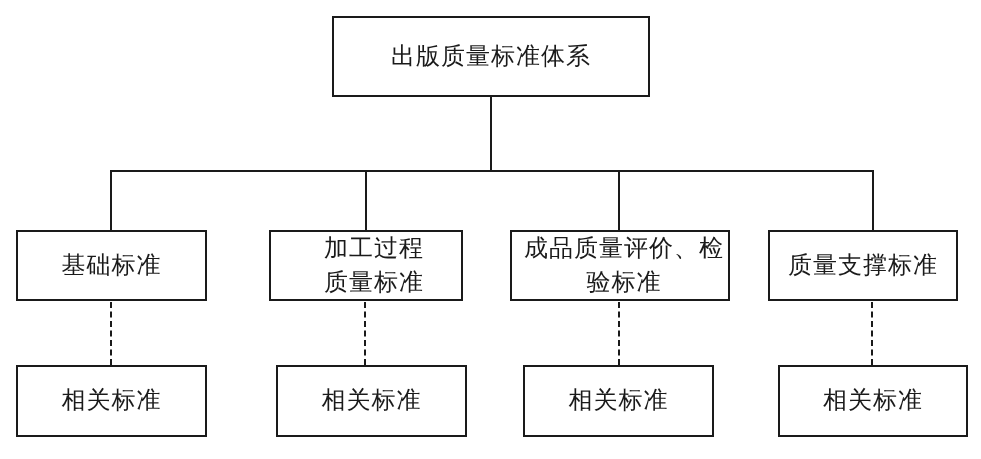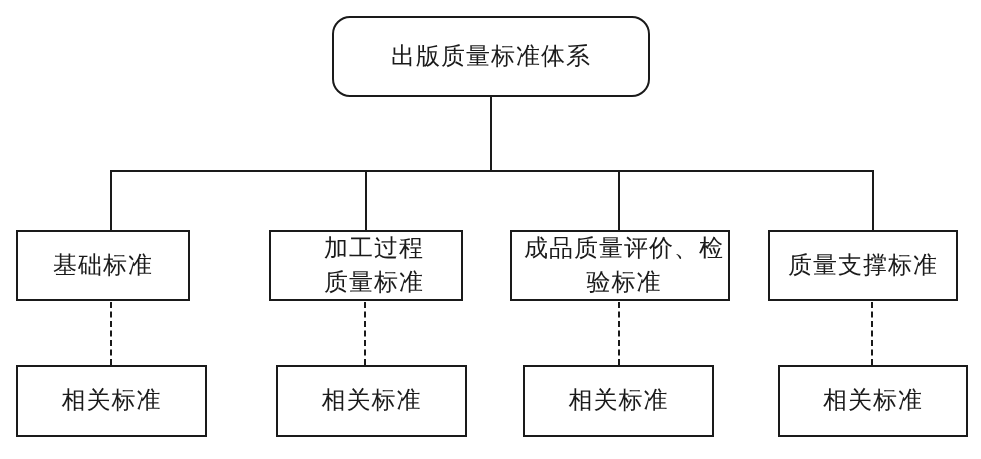--- a/index.html
+++ b/index.html
@@ -24,22 +24,22 @@
     display:flex;align-items:center;justify-content:center;
     text-align:center;
   }
   .box .label{
     font-size:24px;
     line-height:1.38;
     letter-spacing:1px;
     white-space:pre-line;
   }
   
-  .root   {left:332px; top:16px;  width:318px; height:81px;border-radius:18px;}
-  .c1     {left:16px;  top:230px; width:174px; height:71px;}
+  .root   {left:332px; top:16px;  width:318px; height:81px;}
+  .c1     {left:16px;  top:230px; width:191px; height:71px;}
   .c2     {left:269px; top:230px; width:194px; height:71px;padding-left:16px;}
   .c3     {left:510px; top:230px; width:220px; height:71px;padding-left:8px;}
   .c4     {left:760px; top:230px; width:190px; height:71px;margin-left:8px;}
   .r1     {left:16px;  top:365px; width:191px; height:72px;}
   .r2     {left:276px; top:365px; width:191px; height:72px;}
   .r3     {left:523px; top:365px; width:191px; height:72px;}
   .r4     {left:778px; top:365px; width:190px; height:72px;}
   
   .vline{position:absolute;width:0;border-left:2px solid var(--line-color);}
   .hline{position:absolute;height:0;border-top:2px solid var(--line-color);}

